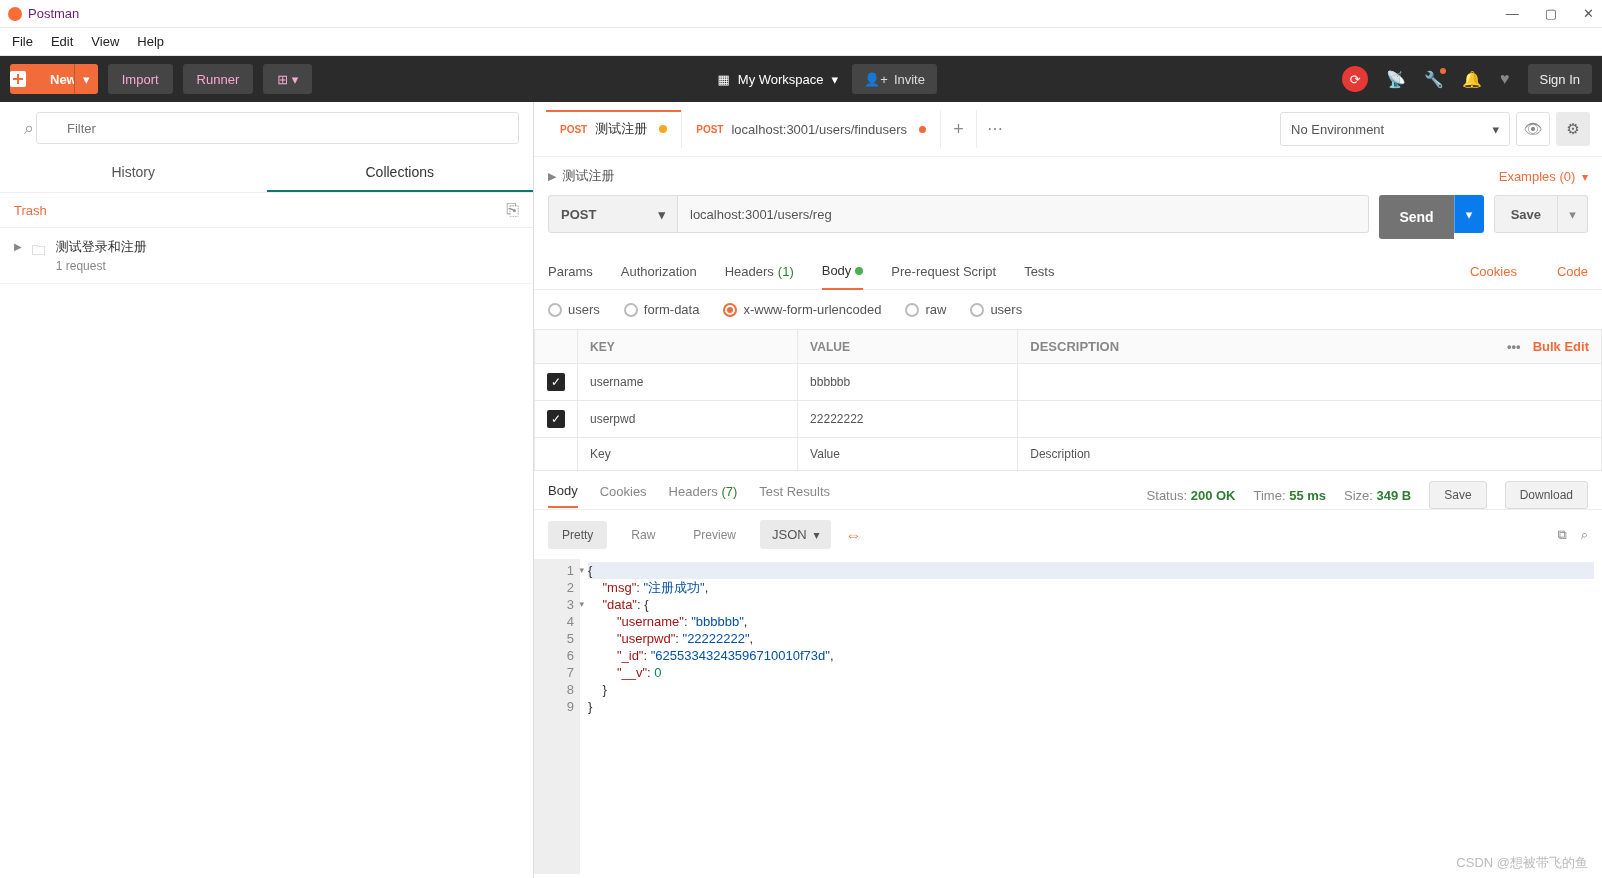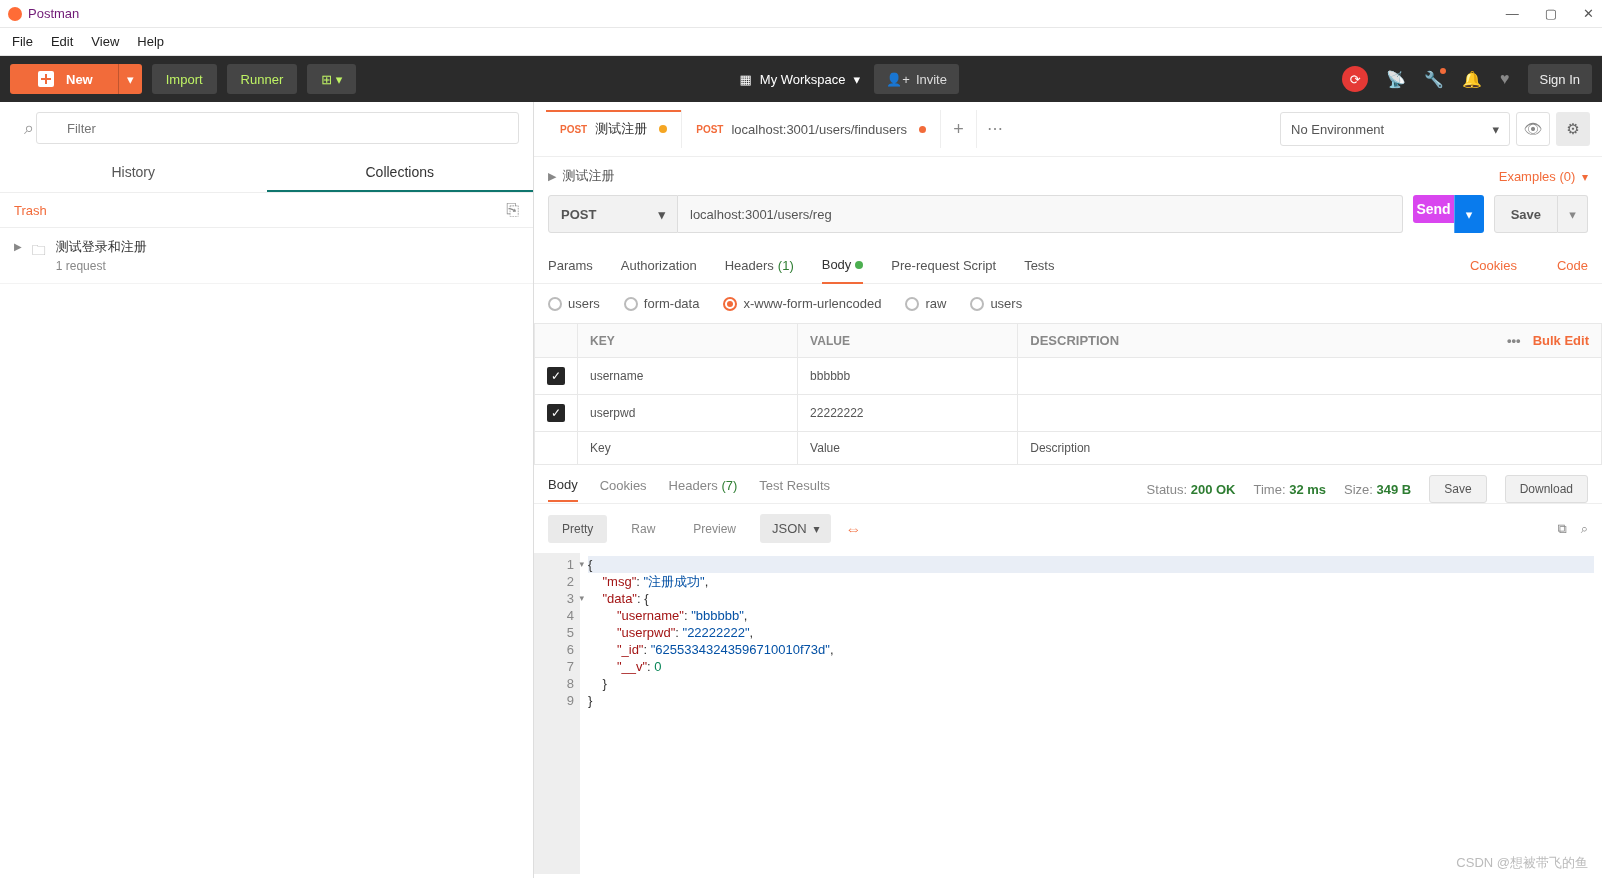--- a/index.html
+++ b/index.html
@@ -5,27 +5,27 @@
 *{box-sizing:border-box;margin:0;padding:0;font-family:Arial,"Microsoft YaHei",sans-serif;font-size:13px;}
 body{background:#fff;color:#333;overflow:hidden;}
 .titlebar{height:28px;display:flex;align-items:center;padding:0 8px;background:#fff;border-bottom:1px solid #e8e8e8;}
 .titlebar .logo{width:14px;height:14px;border-radius:50%;background:#ff6c37;margin-right:6px;}
 .titlebar .appname{font-size:13px;color:#701a75;}
 .winctrl{margin-left:auto;display:flex;gap:26px;font-size:14px;color:#555;}
 .winctrl span{cursor:pointer;}
 .menubar{height:28px;display:flex;align-items:center;gap:18px;padding:0 12px;background:#fff;border-bottom:1px solid #e4e4e4;}
 .menubar span{font-size:13px;color:#222;}
 .toolbar{height:46px;background:#2b2b2b;display:flex;align-items:center;padding:0 10px;color:#ccc;}
-.btn-new{background:#f26b3a;color:#fff;height:30px;border:none;display:flex;align-items:center;padding:0 28px;border-radius:3px;gap:12px;font-weight:bold;}
+.btn-new{background:#f26b3a;color:#fff;height:30px;border:none;display:flex;align-items:center;padding:0 0;border-radius:3px;gap:24px;font-weight:bold;}
 .btn-new .plus{width:16px;height:16px;background:#fff;border-radius:2px;position:relative;}
 .btn-new .plus::before,.btn-new .plus::after{content:"";position:absolute;background:#f26b3a;}
 .btn-new .plus::before{left:7px;top:3px;width:2px;height:10px;}
 .btn-new .plus::after{top:7px;left:3px;height:2px;width:10px;}
 .btn-new-dd{background:#f26b3a;height:30px;width:24px;border:none;border-left:1px solid rgba(0,0,0,.2);color:#fff;border-radius:0 3px 3px 0;margin-left:-3px;}
-.tool-btn{height:30px;background:#454545;color:#bef264;border:none;padding:0 14px;border-radius:3px;margin-left:10px;}
+.tool-btn{height:30px;background:#454545;color:#f9a8d4;border:none;padding:0 14px;border-radius:3px;margin-left:10px;}
 .tool-ws{margin:0 auto;display:flex;align-items:center;gap:14px;}
 .ws-label{color:#fff;font-size:14px;display:flex;align-items:center;gap:8px;}
 .invite-btn{background:#454545;color:#ddd;border:none;height:30px;padding:0 12px;border-radius:3px;display:flex;align-items:center;gap:6px;}
 .tool-right{display:flex;align-items:center;gap:18px;}
 .sync-icon{width:26px;height:26px;border-radius:50%;background:#e53935;display:flex;align-items:center;justify-content:center;color:#fff;}
 .icon-gray{color:#888;font-size:16px;position:relative;}
 .bell-dot::after{content:"";position:absolute;top:-2px;right:-2px;width:6px;height:6px;background:#f26b3a;border-radius:50%;}
 .signin{background:#444;color:#eee;border:none;height:30px;padding:0 12px;border-radius:3px;}
 .main{display:flex;height:calc(100vh - 102px);}
 .sidebar{width:534px;border-right:1px solid #ddd;display:flex;flex-direction:column;background:#fff;}
@@ -56,21 +56,21 @@
 .tab-more{width:36px;text-align:center;color:#888;font-size:16px;height:38px;line-height:38px;}
 .env-select{width:230px;height:34px;border:1px solid #e0e0e0;border-radius:3px;padding:0 10px;color:#555;display:flex;align-items:center;justify-content:space-between;background:#fff;}
 .env-icon{width:34px;height:34px;border:1px solid #e0e0e0;border-radius:3px;display:flex;align-items:center;justify-content:center;color:#888;font-size:15px;}
 .env-settings{width:34px;height:34px;background:#eaeaea;border-radius:3px;display:flex;align-items:center;justify-content:center;color:#666;font-size:15px;}
 .req-meta{display:flex;align-items:center;padding:10px 14px;color:#555;font-size:14px;}
 .req-meta .caret2{margin-right:6px;color:#888;font-size:11px;}
 .req-meta .examples{margin-left:auto;color:#f26b3a;font-size:12px;}
 .url-row{display:flex;gap:10px;padding:0 14px 14px 14px;}
 .method-select{width:130px;height:38px;background:#f2f2f2;border:1px solid #ddd;border-radius:3px 0 0 3px;display:flex;align-items:center;justify-content:space-between;padding:0 12px;color:#555;font-weight:bold;}
 .url-input{flex:1;height:38px;border:1px solid #ddd;border-left:none;border-radius:0 3px 3px 0;padding:0 12px;color:#555;background:#f8f8f8;}
-.send-btn{background:#d946ef;color:#fff;border:none;height:28px;padding:0 3px;border-radius:3px 0 0 3px;font-weight:bold;font-size:14px;}
+.send-btn{background:#737373;color:#fff;border:none;height:44px;padding:0 20px;border-radius:3px 0 0 3px;font-weight:bold;font-size:14px;}
 .send-dd{background:#097bed;border:none;border-left:1px solid rgba(255,255,255,.3);color:#fff;width:30px;height:38px;border-radius:0 3px 3px 0;}
 .save-btn{background:#f2f2f2;border:1px solid #ddd;height:38px;padding:0 16px;border-radius:3px 0 0 3px;color:#555;font-weight:bold;}
 .save-dd{background:#f2f2f2;border:1px solid #ddd;border-left:none;width:30px;height:38px;border-radius:0 3px 3px 0;color:#888;}
 .req-tabs2{display:flex;padding:0 14px;border-bottom:1px solid #eee;gap:28px;align-items:center;}
 .req-tab2{padding:10px 0;color:#555;font-size:13px;display:flex;gap:4px;align-items:center;}
 .req-tab2.active{color:#333;border-bottom:2px solid #f26b3a;margin-bottom:-1px;}
 .count-green{color:#2e7d32;}
 .dot-green{width:8px;height:8px;background:#4caf50;border-radius:50%;}
 .link-orange{color:#f26b3a;font-size:13px;margin-left:auto;}
 .body-types{display:flex;gap:24px;padding:12px 14px;align-items:center;}
@@ -315,21 +315,21 @@
     <div class="resp-tabs">
       <div class="resp-tab active">Body</div>
       <div class="resp-tab">Cookies</div>
       <div class="resp-tab">
         <span>Headers</span>
         <span class="count-green">(7)</span>
       </div>
       <div class="resp-tab">Test Results</div>
       <div class="resp-status">
         <span><span class="label">Status:</span> <span class="val">200 OK</span></span>
-        <span><span class="label">Time:</span> <span class="val">32 ms</span></span>
+        <span><span class="label">Time:</span> <span class="val">55 ms</span></span>
         <span><span class="label">Size:</span> <span class="val">349 B</span></span>
         <button class="resp-btn">Save</button>
         <button class="resp-btn">Download</button>
       </div>
     </div>
 
     <div class="pretty-bar">
       <button class="pretty-btn">Pretty</button>
       <button class="pretty-btn plain">Raw</button>
       <button class="pretty-btn plain">Preview</button>

